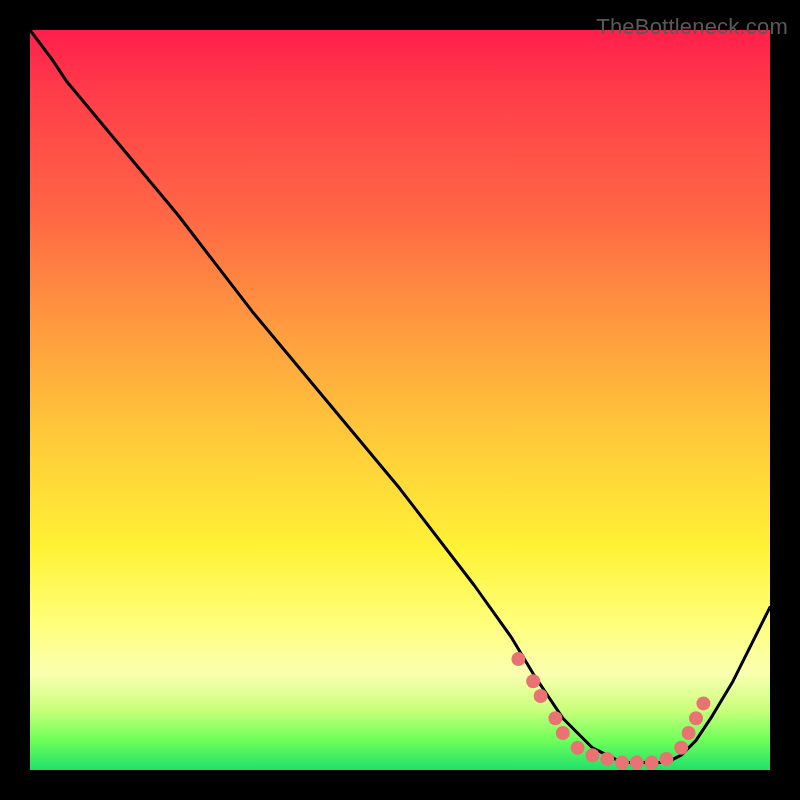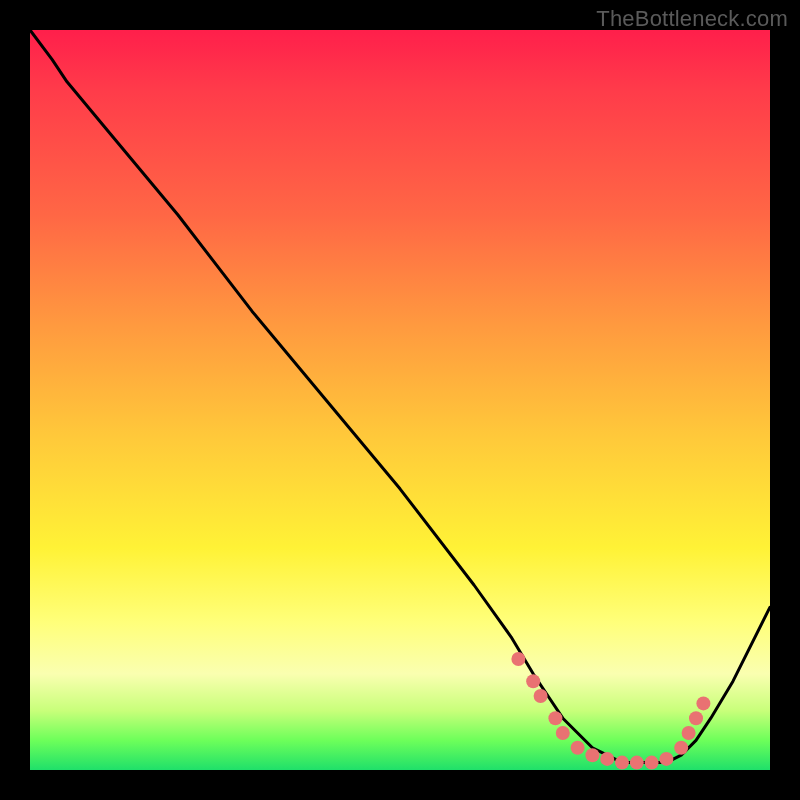--- a/index.html
+++ b/index.html
@@ -12,21 +12,21 @@
     font-family: Arial, Helvetica, sans-serif;
   }
   .frame {
     position: relative;
     width: 800px;
     height: 800px;
     background: #000;
   }
   .watermark {
     position: absolute;
-    top: 6px;
+    top: 14px;
     right: 12px;
     color: #5a5a5a;
     font-size: 22px;
     font-weight: 500;
     letter-spacing: 0.2px;
     z-index: 5;
   }
   .plot-area {
     position: absolute;
     left: 30px;

